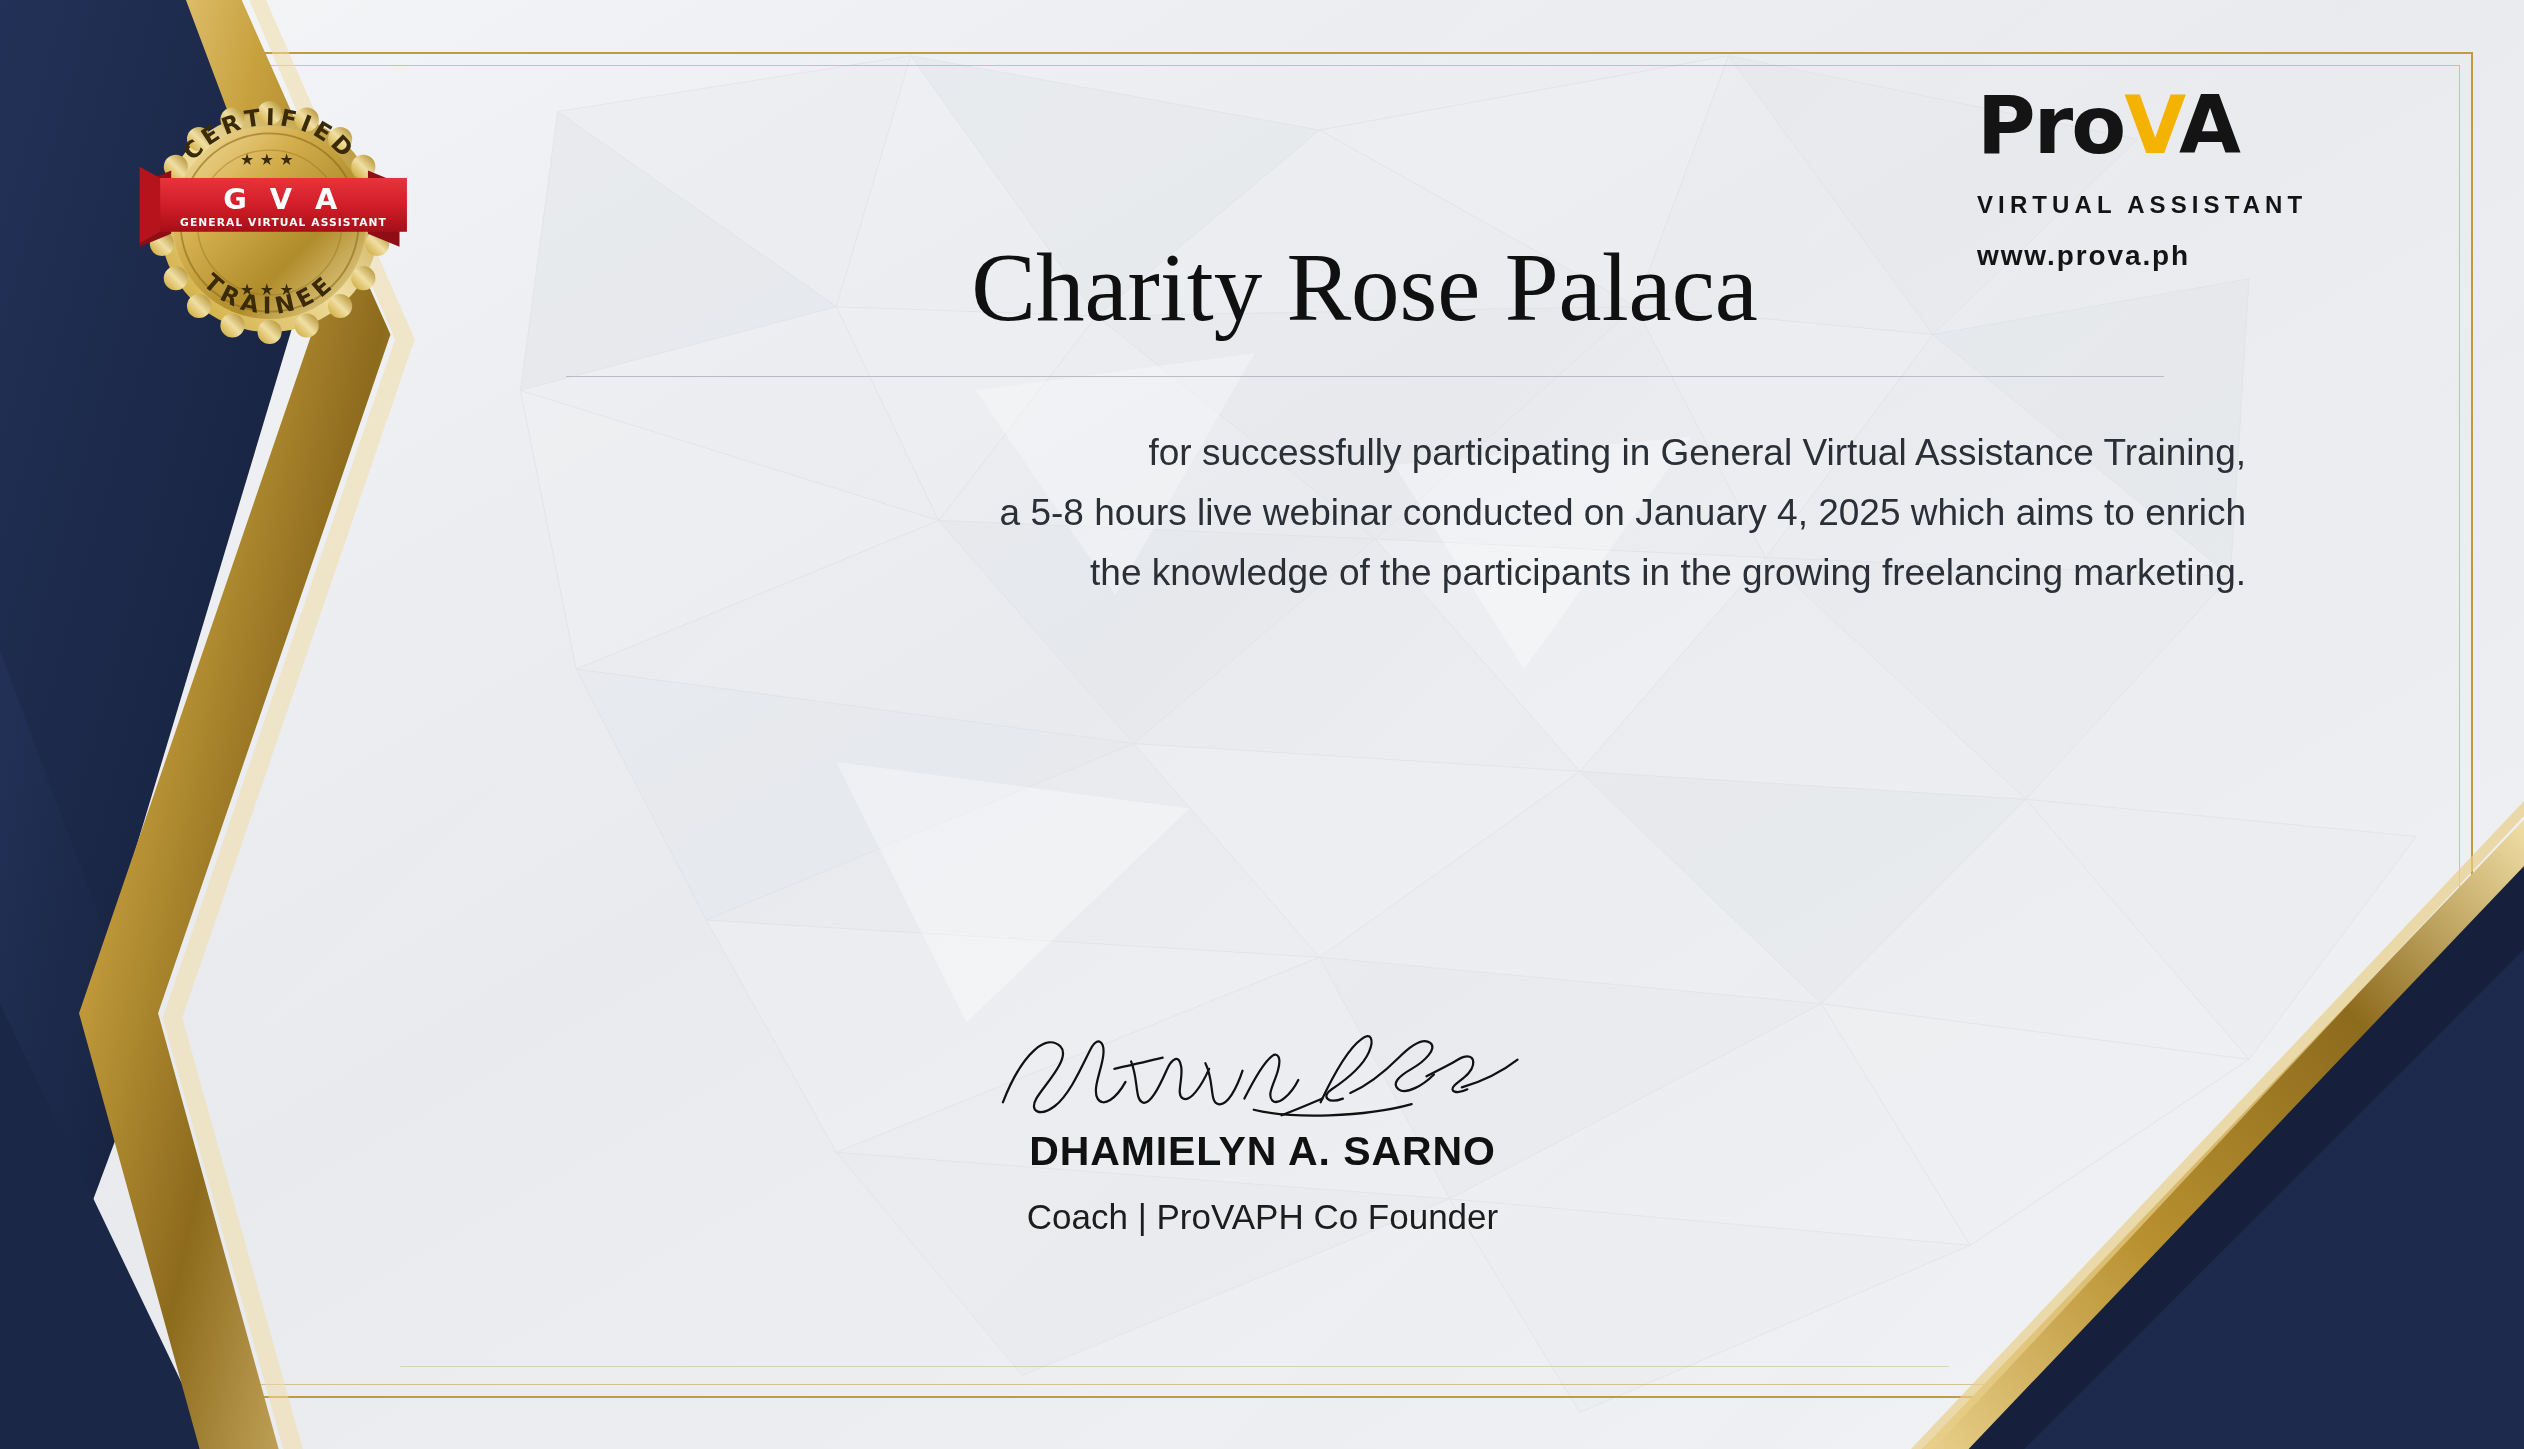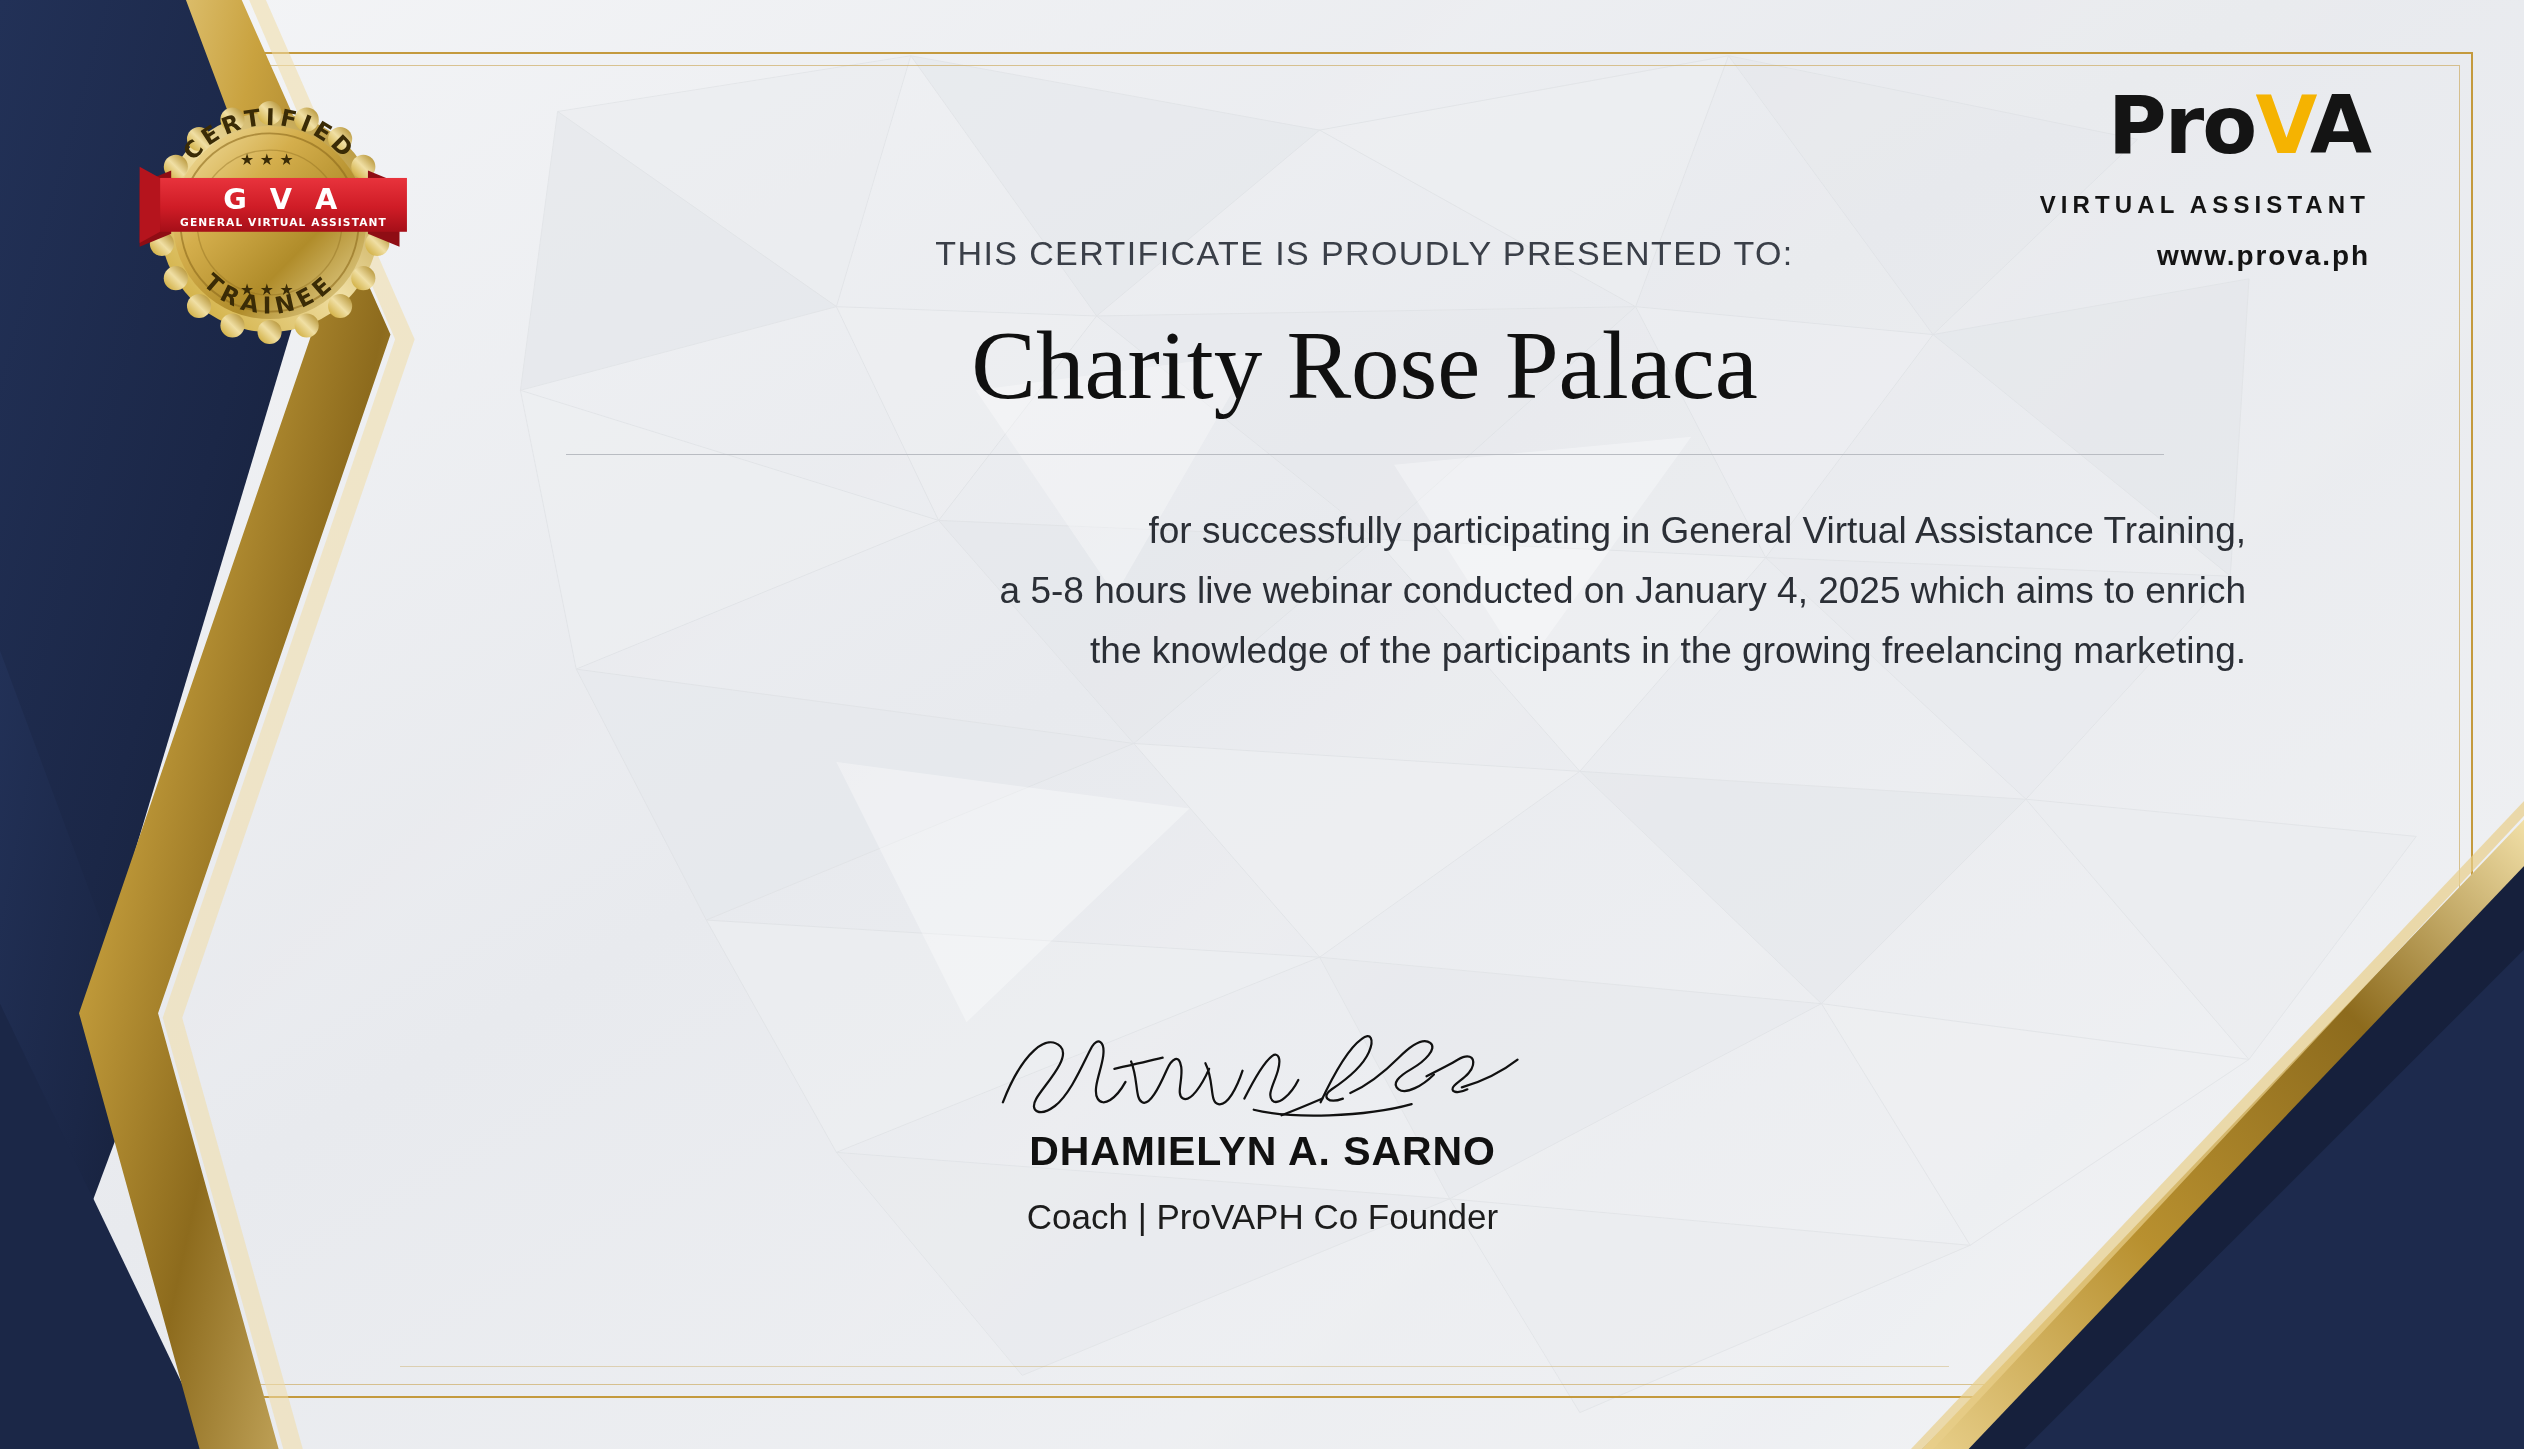--- a/index.html
+++ b/index.html
@@ -74,24 +74,24 @@
     position: absolute;
     left: 121px;
     top: 74px;
     width: 325px;
     height: 297px;
   }
 
   
   .logo {
     position: absolute;
-    right: 155px;
+    right: 139px;
     top: 88px;
     width: 409px;
-    text-align: right;
+    text-align: left;
     color: #111;
   }
   .logo-mark {
     font-family: "DejaVu Sans", sans-serif;
     font-weight: bold;
     font-size: 80px;
     line-height: 0.95;
     letter-spacing: -1.9px;
     white-space: nowrap;
   }
@@ -370,21 +370,20 @@
 
   <div class="logo">
     <div class="logo-mark">
       <span class="pro">Pro</span><span class="v">V</span><span class="a">A</span>
     </div>
     <div class="logo-sub">VIRTUAL ASSISTANT</div>
     <div class="logo-url">www.prova.ph</div>
   </div>
 
   <div class="content">
-    <div class="presented">THIS CERTIFICATE IS PROUDLY PRESENTED TO:</div>
     <div class="recipient">Charity Rose Palaca</div>
     <div class="rule"></div>
     <div class="body-text">
       <div>for successfully participating in General Virtual Assistance Training,</div>
       <div>a 5-8 hours live webinar conducted on January 4, 2025 which aims to enrich</div>
       <div>the knowledge of the participants in the growing freelancing marketing.</div>
     </div>
   </div>
 
   <div class="signature-block">

